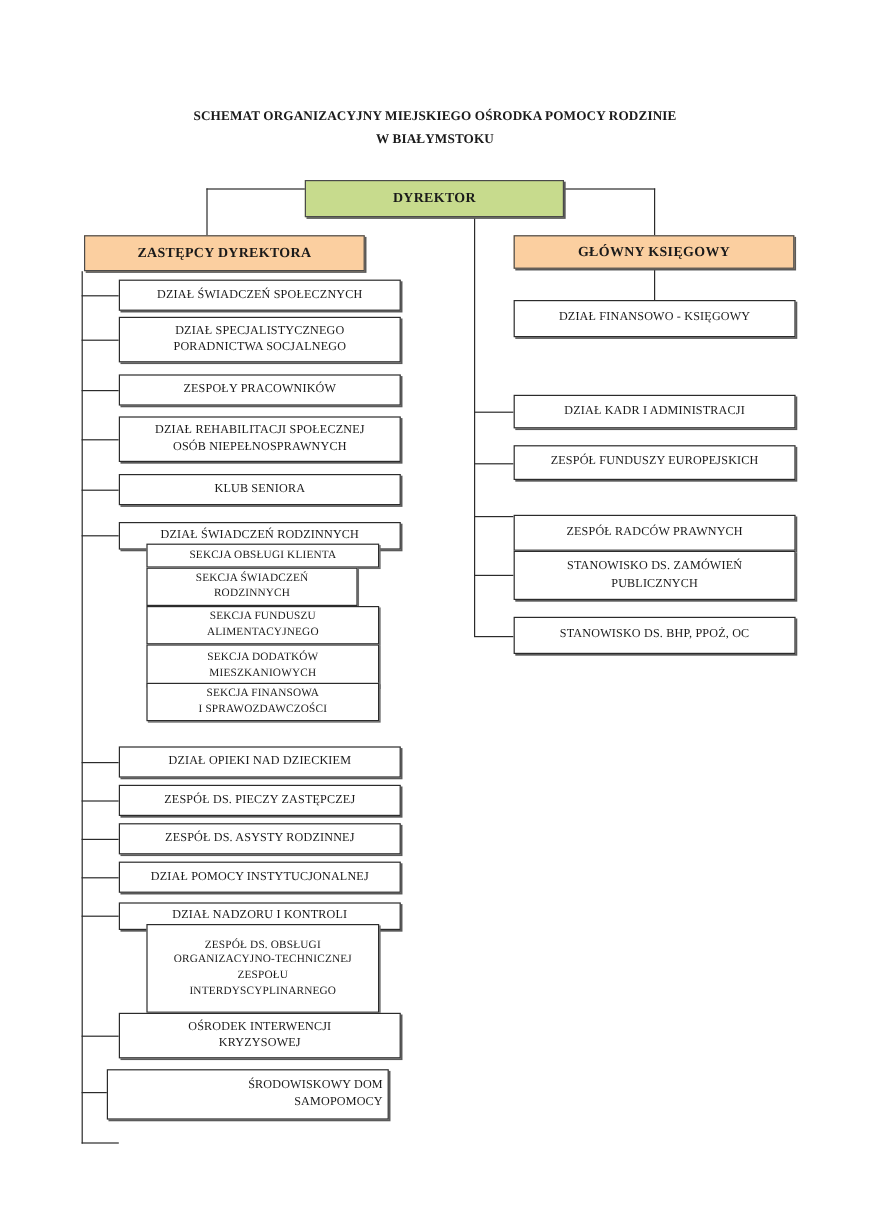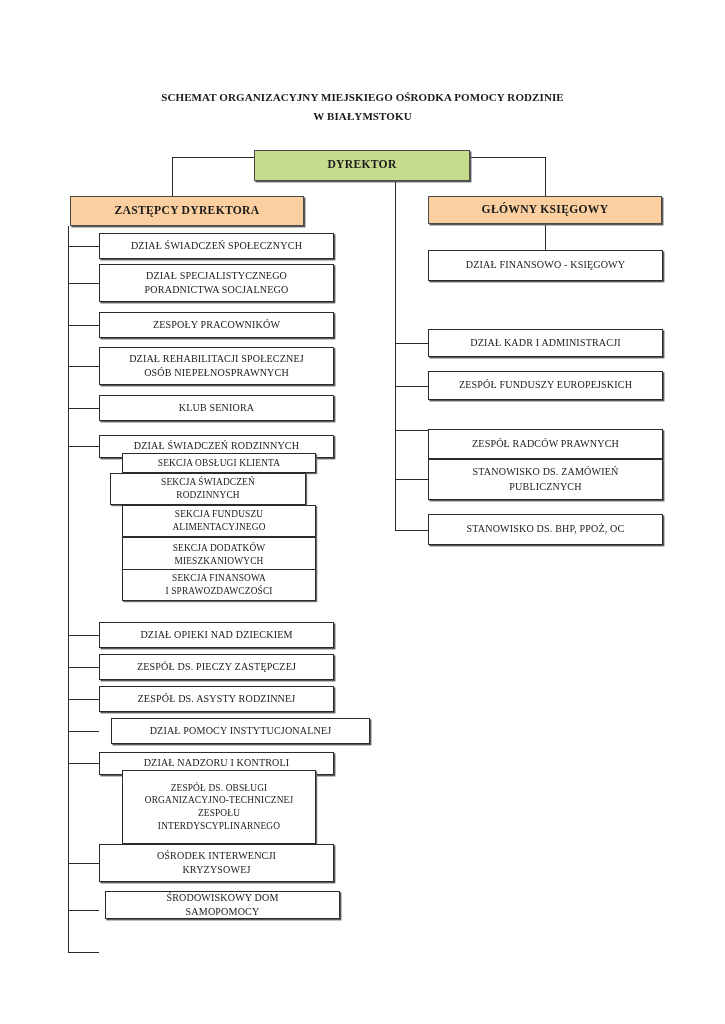--- a/index.html
+++ b/index.html
@@ -157,21 +157,21 @@
     <span class="txt">KLUB SENIORA</span>
   </div>
 
   <div class="box" style="left:99px; top:435px; width:235px; height:23px;">
     <span class="txt">DZIAŁ ŚWIADCZEŃ RODZINNYCH</span>
   </div>
 
   <div class="box sub" style="left:122px; top:453px; width:194px; height:20px;">
     <span class="txt">SEKCJA OBSŁUGI KLIENTA</span>
   </div>
-  <div class="box sub" style="left:110px; top:473px; width:196px; height:32px;">
+  <div class="box sub" style="left:122px; top:473px; width:176px; height:32px;">
     <span class="txt">SEKCJA ŚWIADCZEŃ
 RODZINNYCH</span>
   </div>
   <div class="box sub" style="left:122px; top:505px; width:194px; height:32px;">
     <span class="txt">SEKCJA FUNDUSZU
 ALIMENTACYJNEGO</span>
   </div>
   <div class="box sub" style="left:122px; top:537px; width:194px; height:36px;">
     <span class="txt">SEKCJA DODATKÓW
 MIESZKANIOWYCH</span>
@@ -186,41 +186,41 @@
   </div>
 
   <div class="box" style="left:99px; top:654px; width:235px; height:26px;">
     <span class="txt">ZESPÓŁ DS. PIECZY ZASTĘPCZEJ</span>
   </div>
 
   <div class="box" style="left:99px; top:686px; width:235px; height:26px;">
     <span class="txt">ZESPÓŁ DS. ASYSTY RODZINNEJ</span>
   </div>
 
-  <div class="box" style="left:99px; top:718px; width:259px; height:26px;margin-left:12px;">
+  <div class="box" style="left:99px; top:718px; width:235px; height:26px;">
     <span class="txt">DZIAŁ POMOCY INSTYTUCJONALNEJ</span>
   </div>
 
   <div class="box" style="left:99px; top:752px; width:235px; height:23px;">
     <span class="txt">DZIAŁ NADZORU I KONTROLI</span>
   </div>
 
   <div class="box sub" style="left:122px; top:770px; width:194px; height:74px;">
     <span class="txt">ZESPÓŁ DS. OBSŁUGI
 ORGANIZACYJNO-TECHNICZNEJ
 ZESPOŁU
 INTERDYSCYPLINARNEGO</span>
   </div>
 
   <div class="box" style="left:99px; top:844px; width:235px; height:38px;">
     <span class="txt">OŚRODEK INTERWENCJI
 KRYZYSOWEJ</span>
   </div>
 
-  <div class="box" style="left:105px; top:891px; width:235px; height:28px;">
+  <div class="box" style="left:89px; top:891px; width:235px; height:42px;text-align:right;">
     <span class="txt">ŚRODOWISKOWY DOM
 SAMOPOMOCY</span>
   </div>
 
 
   <div class="box" style="left:428px; top:250px; width:235px; height:31px;">
     <span class="txt">DZIAŁ FINANSOWO - KSIĘGOWY</span>
   </div>
 
   <div class="box" style="left:428px; top:329px; width:235px; height:28px;">

